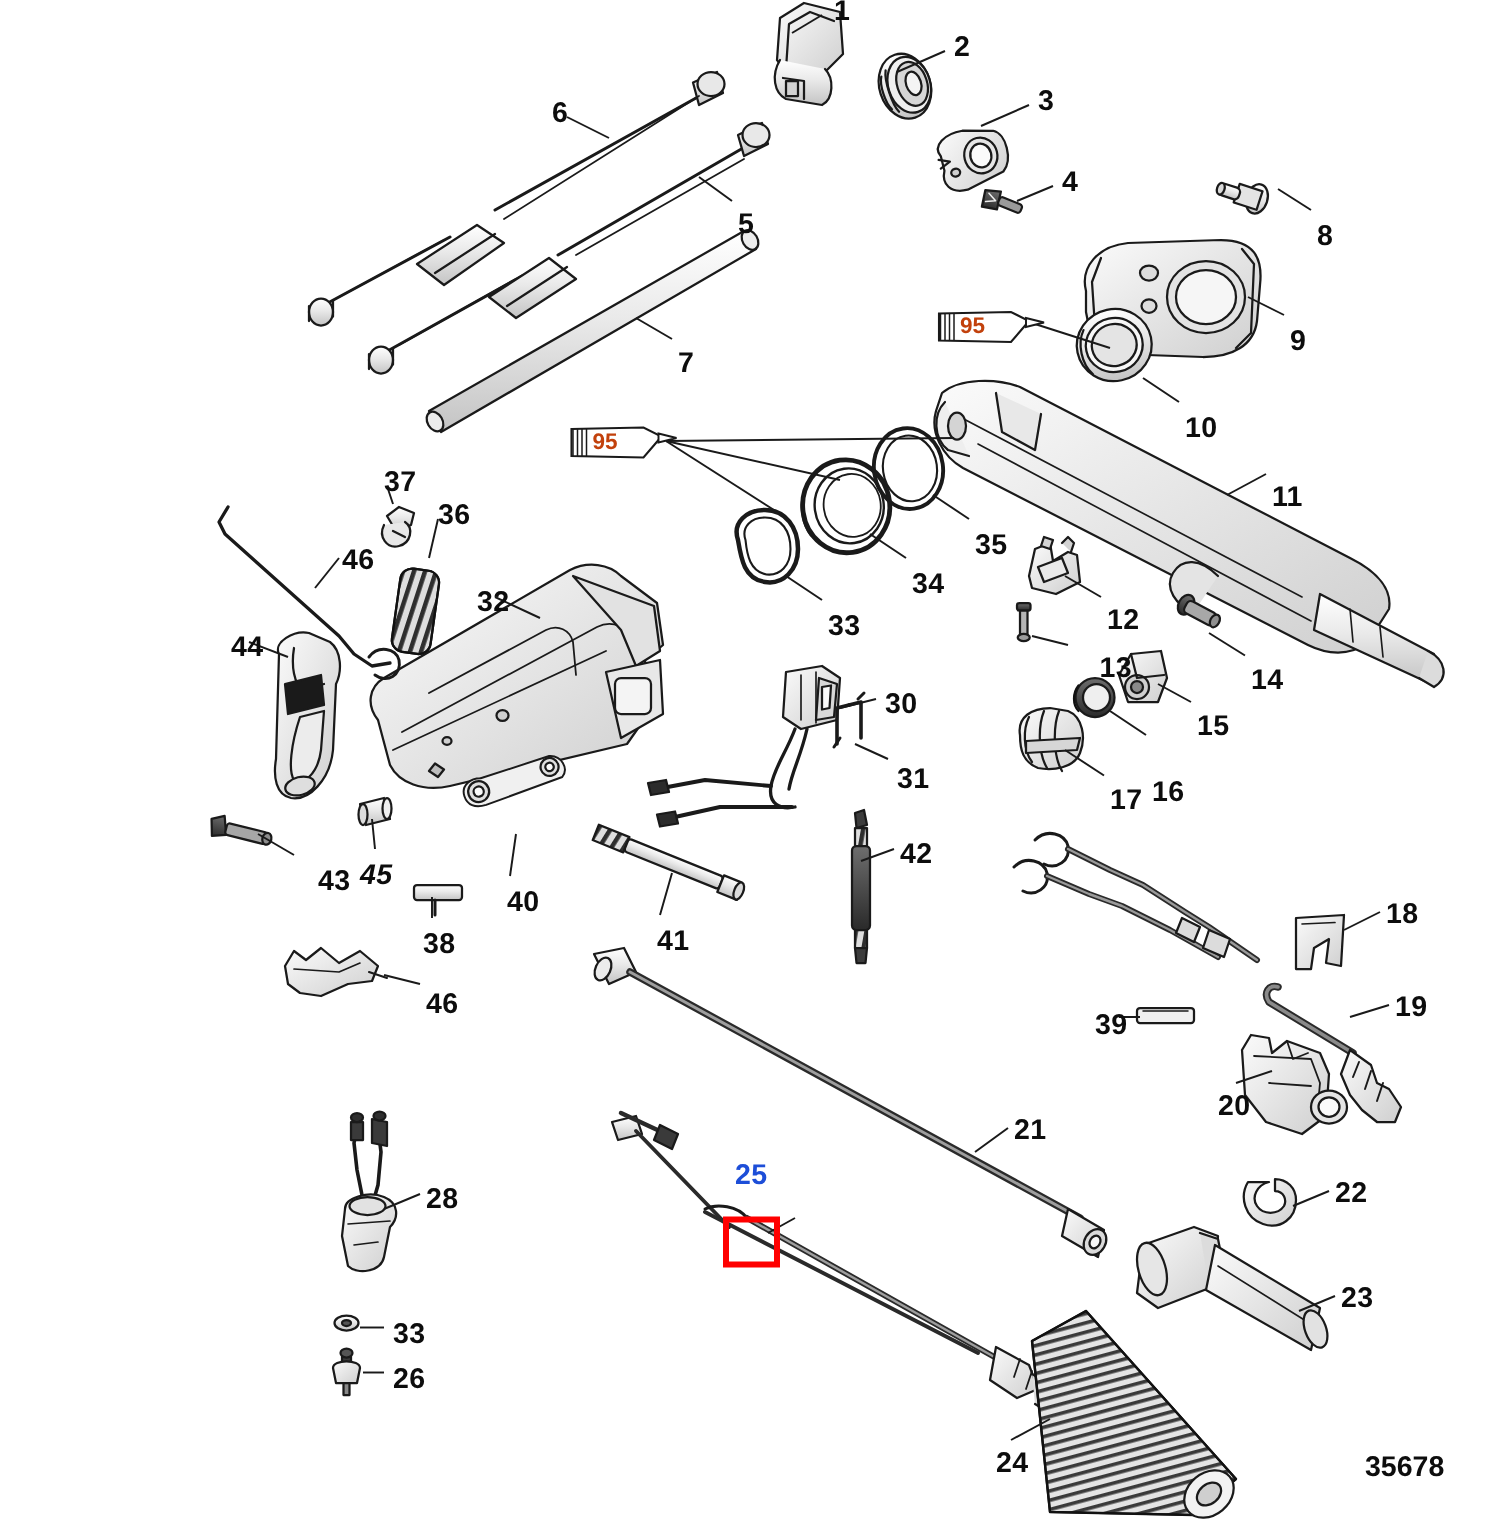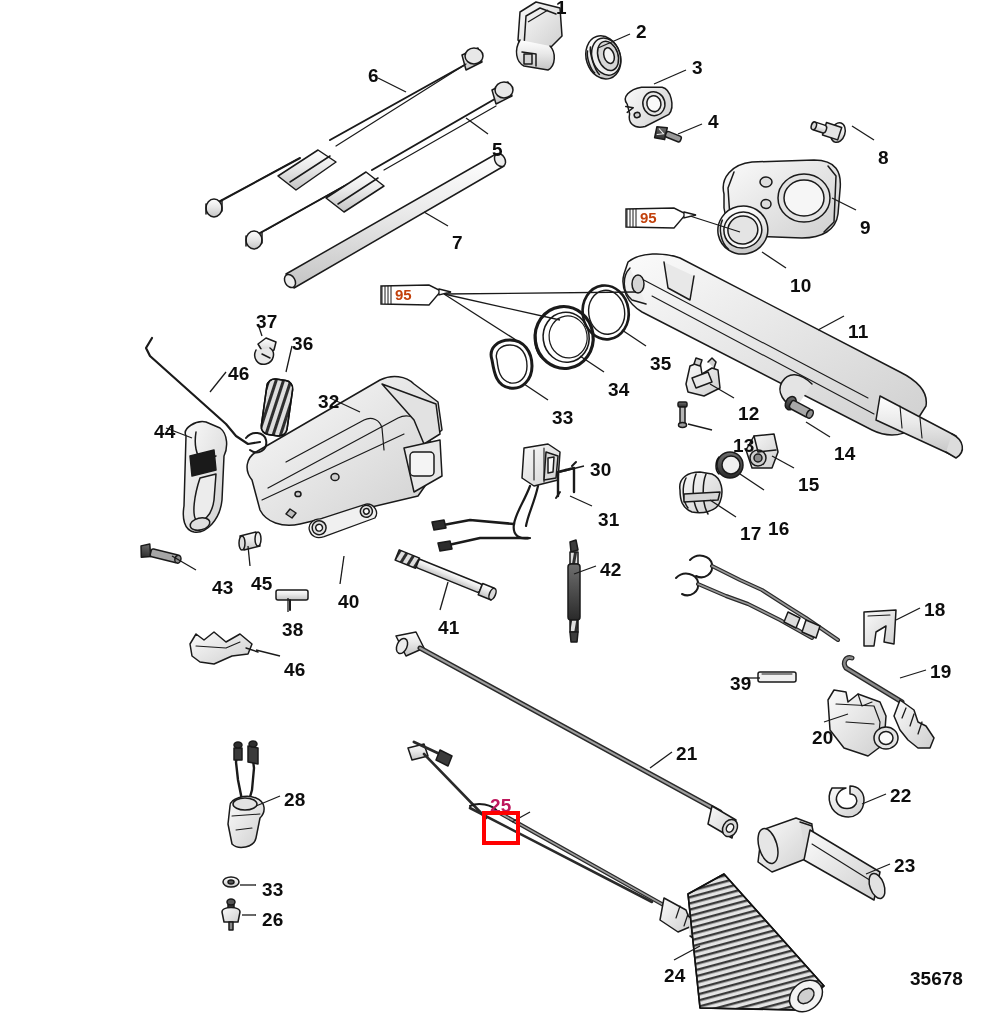--- a/index.html
+++ b/index.html
@@ -514,41 +514,41 @@
       <div class="callout" style="left: 798px; top: 475px;">15</div>
       <div class="callout" style="left: 768px; top: 496px; margin-top: 23px;">16</div>
       <div class="callout" style="left: 740px; top: 524px;">17</div>
       <div class="callout" style="left: 924px; top: 600px;">18</div>
       <div class="callout" style="left: 930px; top: 662px;">19</div>
       <div class="callout" style="left: 812px; top: 728px;">20</div>
       <div class="callout" style="left: 676px; top: 744px;">21</div>
       <div class="callout" style="left: 890px; top: 786px;">22</div>
       <div class="callout" style="left: 894px; top: 856px;">23</div>
       <div class="callout" style="left: 664px; top: 966px;">24</div>
-      <div class="callout" style="left: 490px; top: 796px; color: #be185d;">25</div>
+      <div class="callout" style="left: 490px; top: 774px; color: #1d4ed8;">25</div>
       <div class="callout" style="left: 262px; top: 910px;">26</div>
       <div class="callout" style="left: 262px; top: 880px;">33</div>
       <div class="callout" style="left: 284px; top: 790px;">28</div>
       <div class="callout" style="left: 284px; top: 660px;">46</div>
       <div class="callout" style="left: 590px; top: 460px;">30</div>
       <div class="callout" style="left: 598px; top: 510px;">31</div>
       <div class="callout" style="left: 318px; top: 392px;">32</div>
       <div class="callout" style="left: 552px; top: 408px;">33</div>
       <div class="callout" style="left: 608px; top: 380px;">34</div>
       <div class="callout" style="left: 650px; top: 354px;">35</div>
       <div class="callout" style="left: 292px; top: 334px;">36</div>
       <div class="callout" style="left: 256px; top: 312px;">37</div>
       <div class="callout" style="left: 282px; top: 620px;">38</div>
       <div class="callout" style="left: 730px; top: 674px;">39</div>
       <div class="callout" style="left: 338px; top: 592px;">40</div>
       <div class="callout" style="left: 438px; top: 618px;">41</div>
       <div class="callout" style="left: 600px; top: 560px;">42</div>
       <div class="callout" style="left: 212px; top: 578px;">43</div>
       <div class="callout" style="left: 154px; top: 422px;">44</div>
-      <div class="callout" style="left: 251px; top: 574px;">45</div>
+      <div class="callout" style="left: 240px; top: 574px; font-style: italic;">45</div>
       <div class="callout" style="left: 228px; top: 364px;">46</div>
     </div>
 
   <div id="tubes">
       <div style="position: absolute; left: 624px; top: 206px;"><svg width="96" height="26" viewBox="0 0 96 26">
           <path d="M2 3 L50 2 L62 8 L50 22 L2 21 Z" fill="#ffffff" stroke="#1a1a1a" stroke-width="1.4"></path>
           <line x1="3" y1="3" x2="3" y2="21" stroke="#1a1a1a" stroke-width="1"></line>
           <line x1="6" y1="3" x2="6" y2="21" stroke="#1a1a1a" stroke-width="1"></line>
           <line x1="9" y1="3" x2="9" y2="21" stroke="#1a1a1a" stroke-width="1"></line>
           <line x1="12" y1="3" x2="12" y2="21" stroke="#1a1a1a" stroke-width="1"></line>

